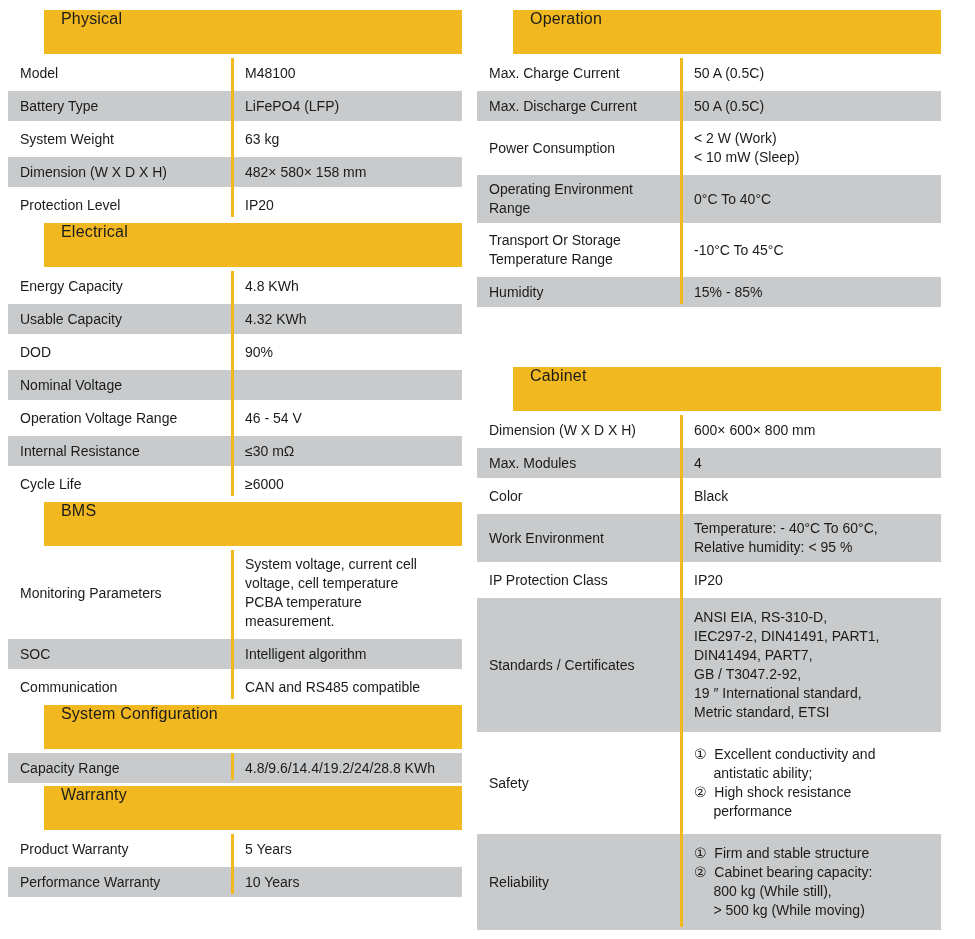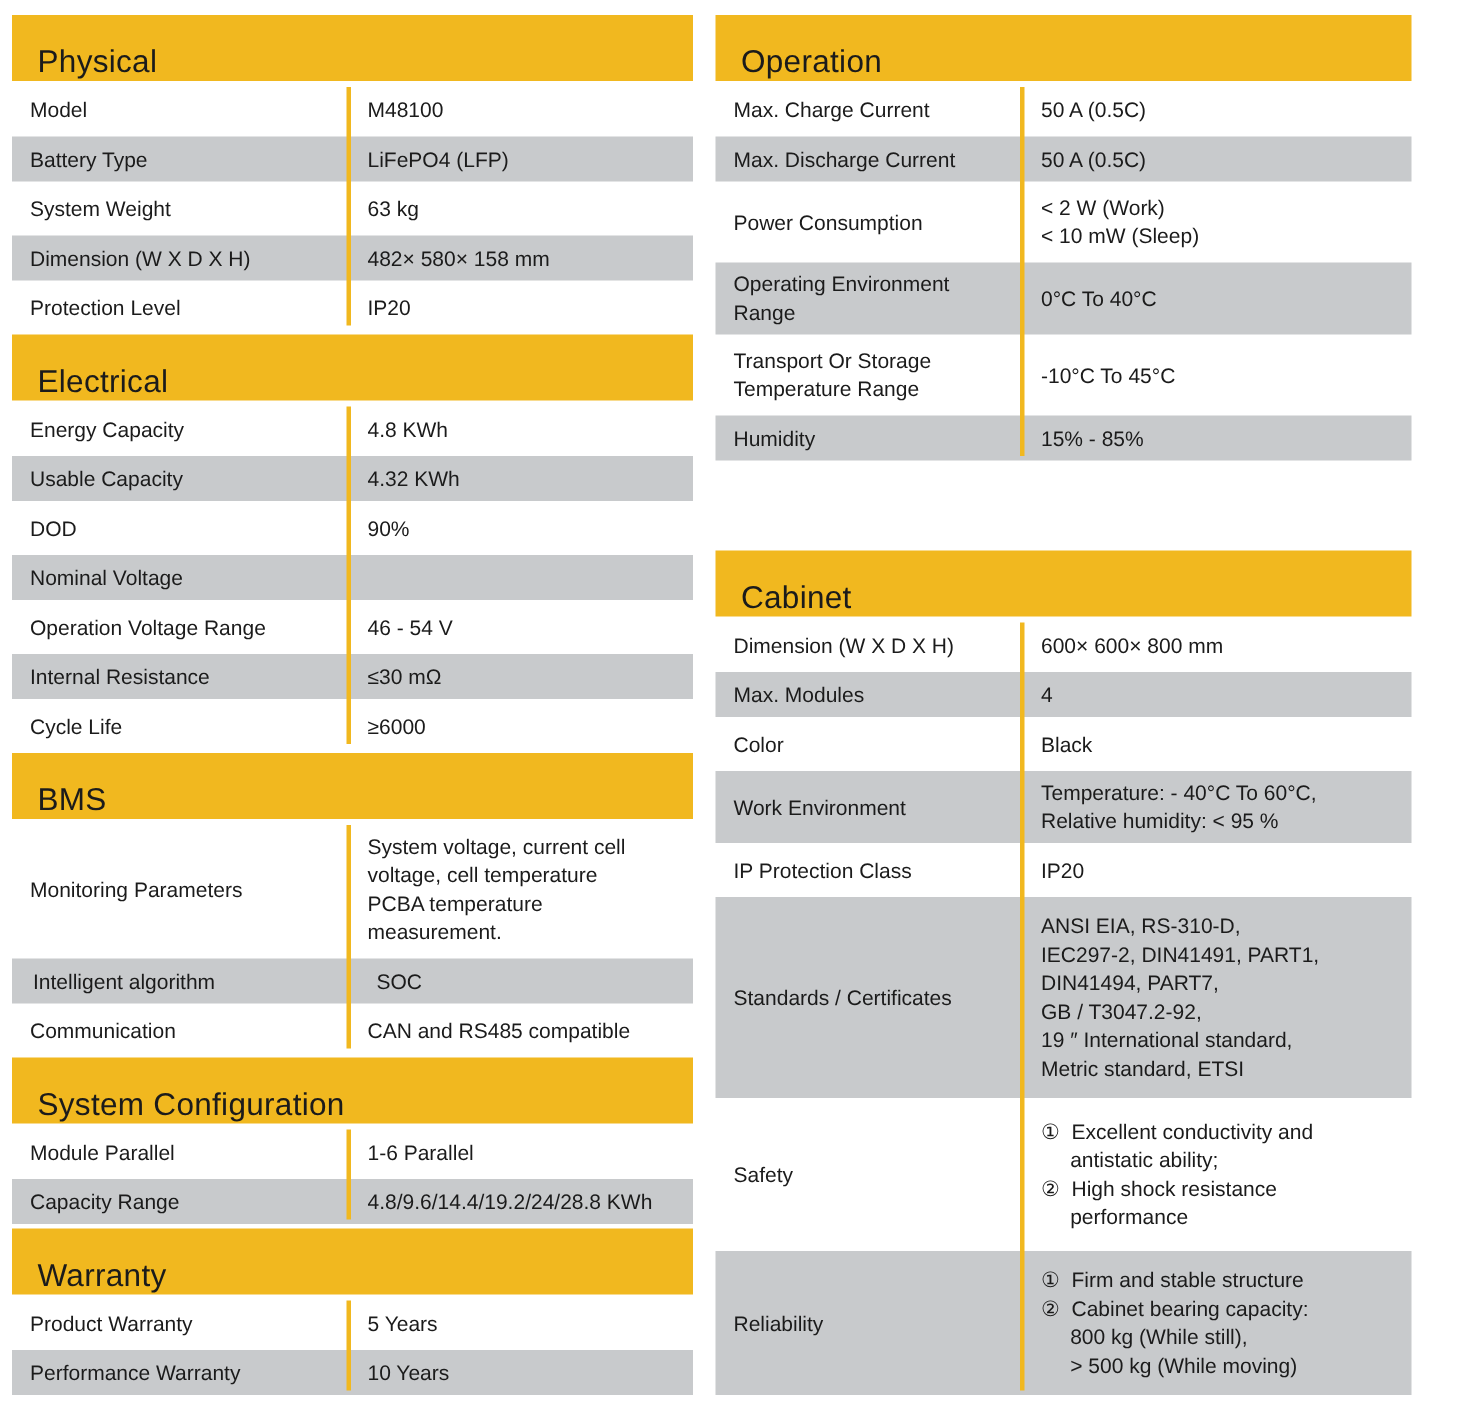--- a/index.html
+++ b/index.html
@@ -17,25 +17,26 @@
     overflow:hidden;
   }
   .col{position:absolute;top:10px;}
   .col-left{left:8px;width:454px;}
   .col-right{left:477px;width:464px;}
 
   .sec{width:100%;}
   .sec-header{
     background:var(--yellow);
     height:44px;
-    display:flex;align-items:flex-end;
+    display:flex;align-items:flex-start;
     padding:0 17px;
     margin-bottom:4px;
-    font-size:21px;
+    font-size:16px;
     letter-spacing:.2px;
+    margin-left:36px;
   }
   .sec-body{position:relative;}
   .vline{
     position:absolute;top:0;bottom:3px;width:3px;
     background:var(--yellow);
     left:223px;
   }
   .col-right .vline{left:203px;}
 
   .row{
@@ -135,40 +136,36 @@
     </div>
     <div class="sec-body">
       <div class="row">
         <div class="cell label">Monitoring Parameters</div>
         <div class="cell value">System voltage, current cell
 voltage, cell temperature
 PCBA temperature
 measurement.</div>
       </div>
       <div class="row alt">
+        <div class="cell label">SOC</div>
         <div class="cell value">Intelligent algorithm</div>
-        <div class="cell label">SOC</div>
       </div>
       <div class="row">
         <div class="cell label">Communication</div>
         <div class="cell value">CAN and RS485 compatible</div>
       </div>
       <div class="vline"></div>
     </div>
   </div>
 
   <div class="sec">
     <div class="sec-header">
       <span>System Configuration</span>
     </div>
     <div class="sec-body">
-      <div class="row">
-        <div class="cell label">Module Parallel</div>
-        <div class="cell value">1-6 Parallel</div>
-      </div>
       <div class="row alt">
         <div class="cell label">Capacity Range</div>
         <div class="cell value">4.8/9.6/14.4/19.2/24/28.8 KWh</div>
       </div>
       <div class="vline"></div>
     </div>
   </div>
 
   <div class="sec">
     <div class="sec-header">

